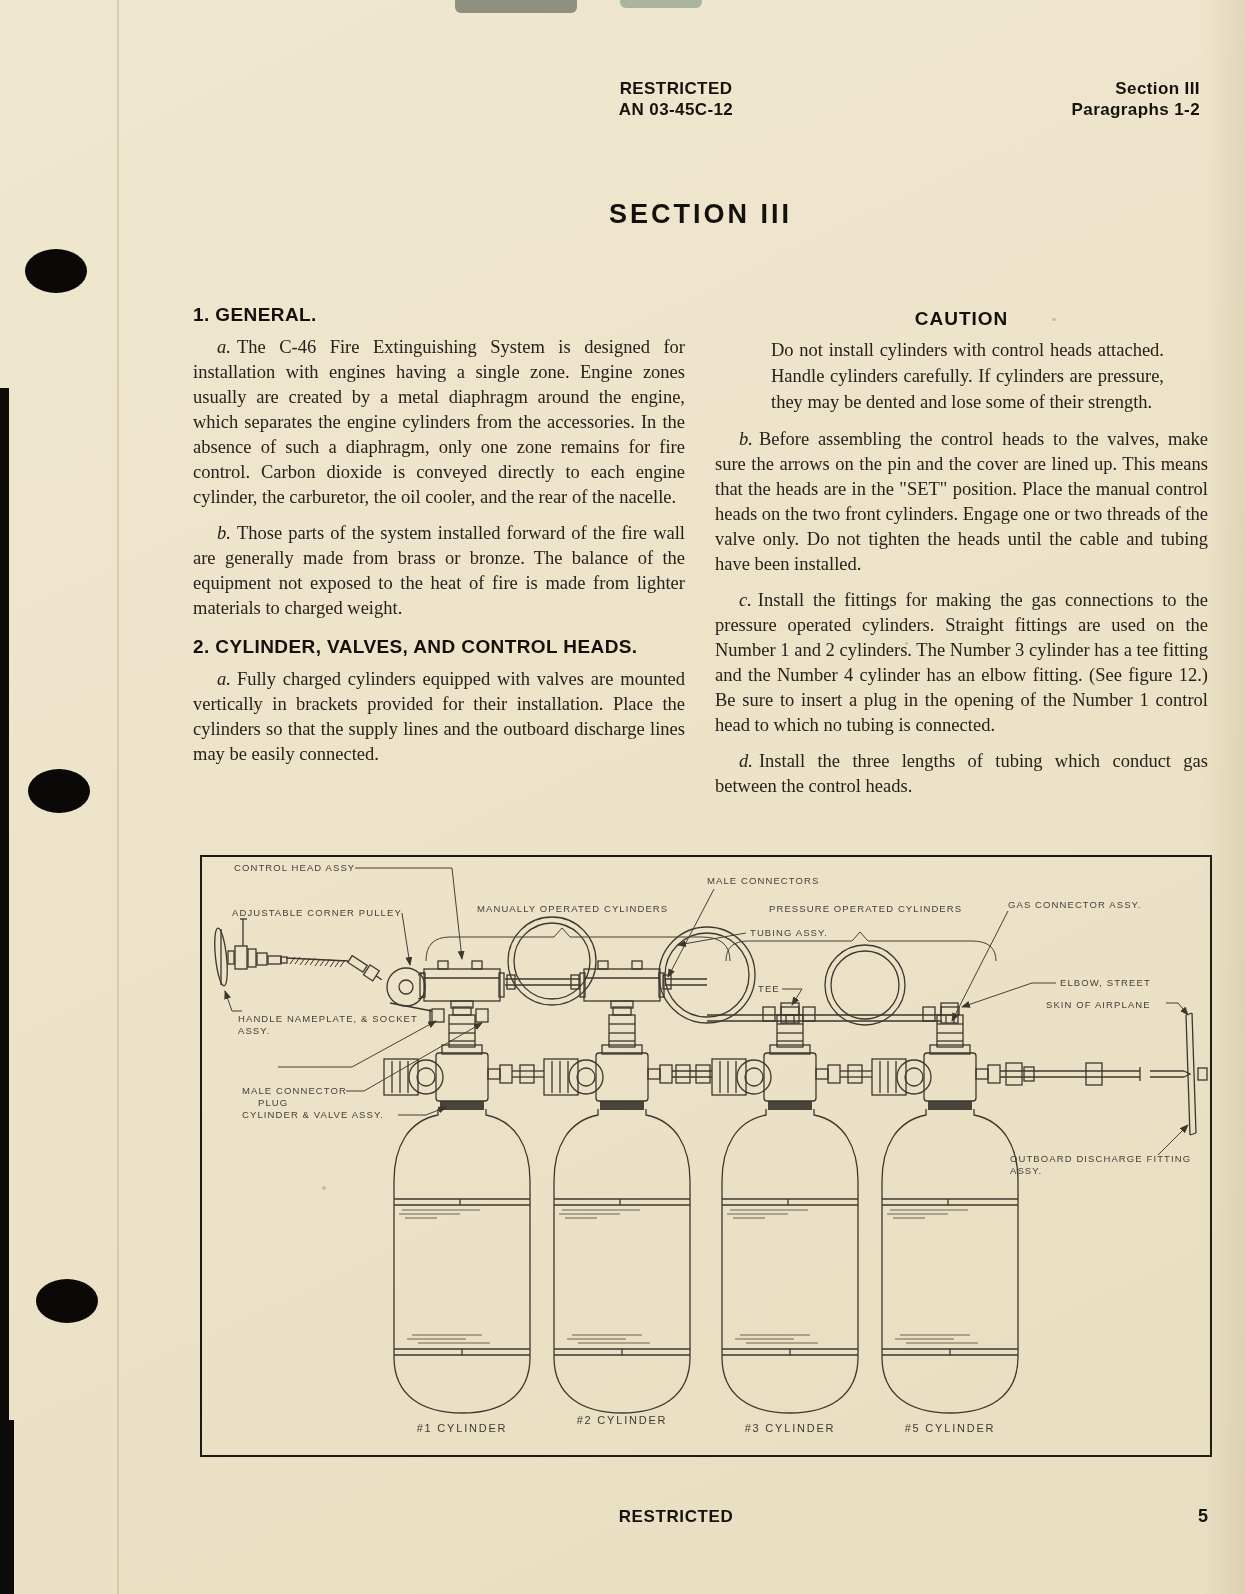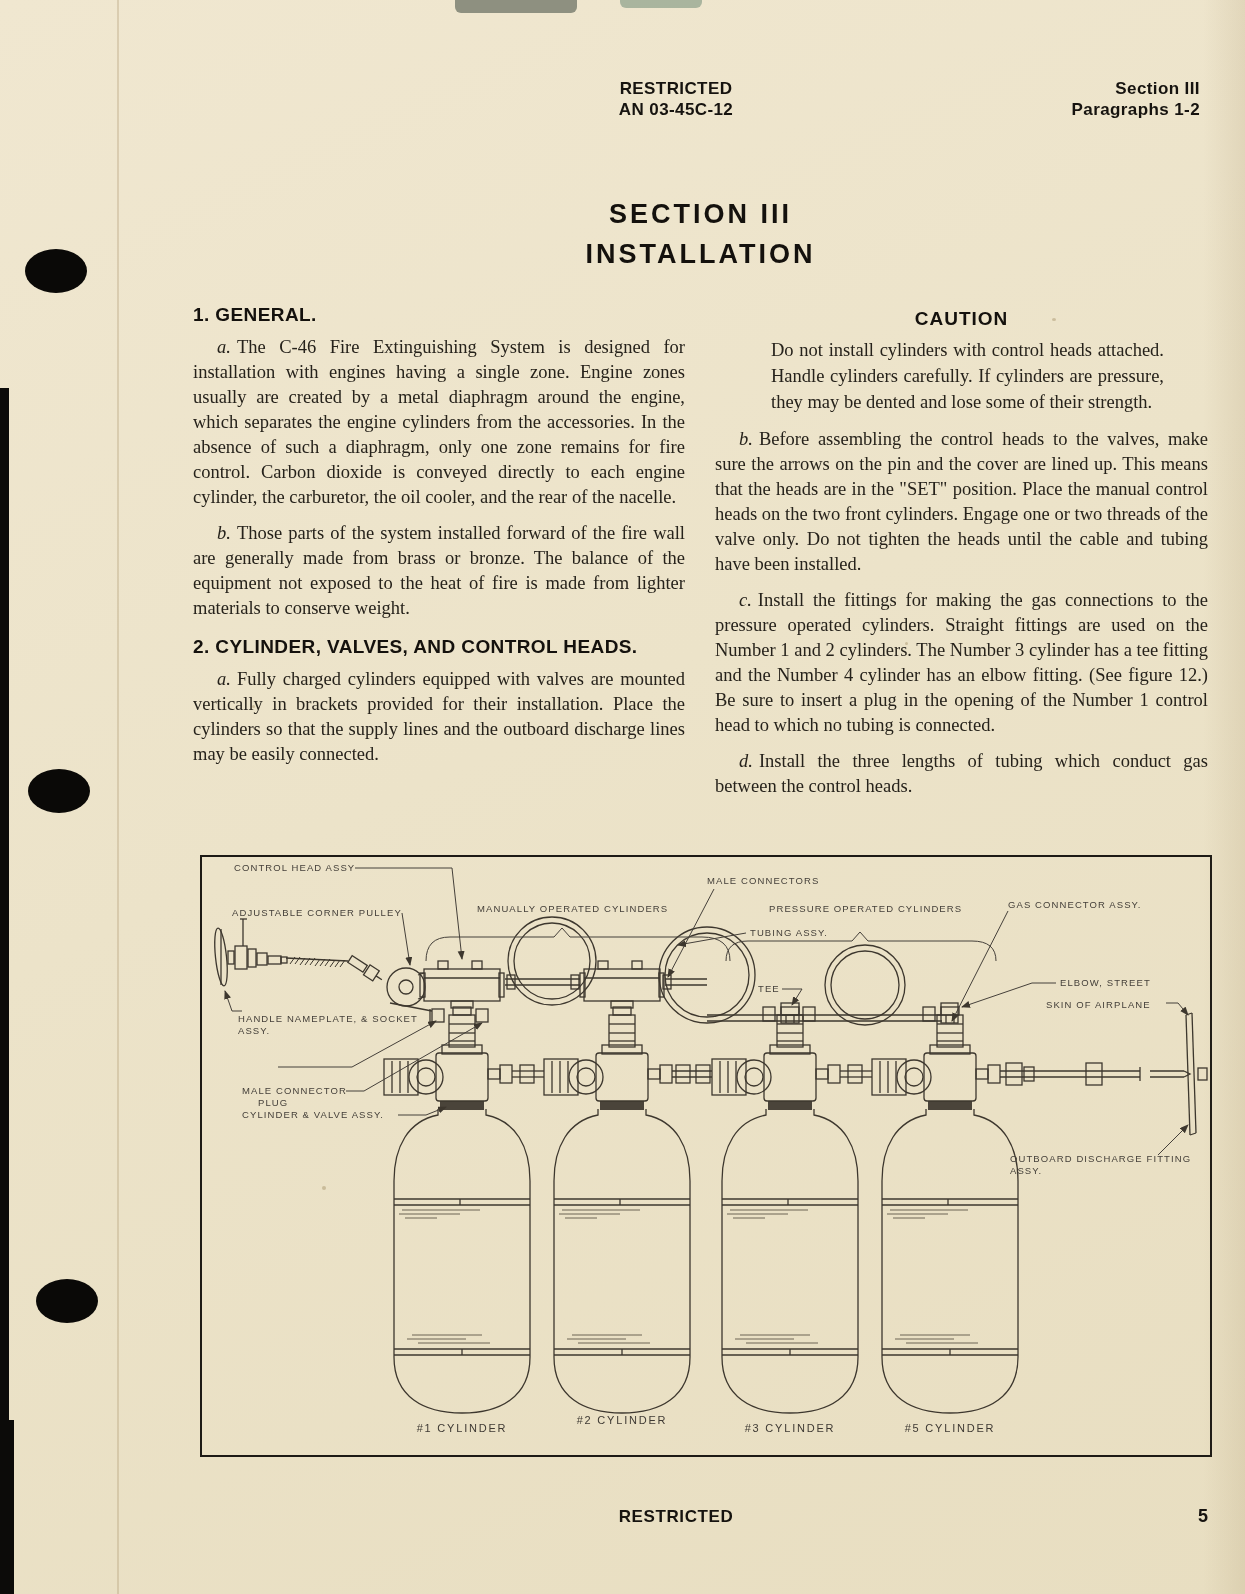--- a/index.html
+++ b/index.html
@@ -73,27 +73,26 @@
     <div>RESTRICTED</div>
     <div>AN 03-45C-12</div>
   </div>
   <div class="hdr-r">
     <div>Section III</div>
     <div>Paragraphs 1-2</div>
   </div>
 
   <div class="title">
     <div>SECTION III</div>
-    <div>INSTALLATION</div>
   </div>
 
   <div class="col col-l">
     <div class="sec-h">1. GENERAL.</div>
     <p class="para indent"><i class="lead">a.</i><span>The C-46 Fire Extinguishing System is designed for installation with engines having a single zone. Engine zones usually are created by a metal diaphragm around the engine, which separates the engine cylinders from the accessories. In the absence of such a diaphragm, only one zone remains for fire control. Carbon dioxide is conveyed directly to each engine cylinder, the carburetor, the oil cooler, and the rear of the nacelle.</span></p>
-    <p class="para indent"><i class="lead">b.</i><span>Those parts of the system installed forward of the fire wall are generally made from brass or bronze. The balance of the equipment not exposed to the heat of fire is made from lighter materials to conserve weight.</span></p>
+    <p class="para indent"><i class="lead">b.</i><span>Those parts of the system installed forward of the fire wall are generally made from brass or bronze. The balance of the equipment not exposed to the heat of fire is made from lighter materials to charged weight.</span></p>
     <div class="sec-h sec-h2">2. CYLINDER, VALVES, AND CONTROL HEADS.</div>
     <p class="para indent"><i class="lead">a.</i><span>Fully charged cylinders equipped with valves are mounted vertically in brackets provided for their installation. Place the cylinders so that the supply lines and the outboard discharge lines may be easily connected.</span></p>
   </div>
 
   <div class="col col-r">
     <div class="caution-h">CAUTION</div>
     <p class="caution-p">Do not install cylinders with control heads attached. Handle cylinders carefully. If cylinders are pressure, they may be dented and lose some of their strength.</p>
     <p class="para indent"><i class="lead">b.</i><span>Before assembling the control heads to the valves, make sure the arrows on the pin and the cover are lined up. This means that the heads are in the "SET" position. Place the manual control heads on the two front cylinders. Engage one or two threads of the valve only. Do not tighten the heads until the cable and tubing have been installed.</span></p>
     <p class="para indent"><i class="lead">c.</i><span>Install the fittings for making the gas connections to the pressure operated cylinders. Straight fittings are used on the Number 1 and 2 cylinders. The Number 3 cylinder has a tee fitting and the Number 4 cylinder has an elbow fitting. (See figure 12.) Be sure to insert a plug in the opening of the Number 1 control head to which no tubing is connected.</span></p>
     <p class="para indent"><i class="lead">d.</i><span>Install the three lengths of tubing which conduct gas between the control heads.</span></p>

